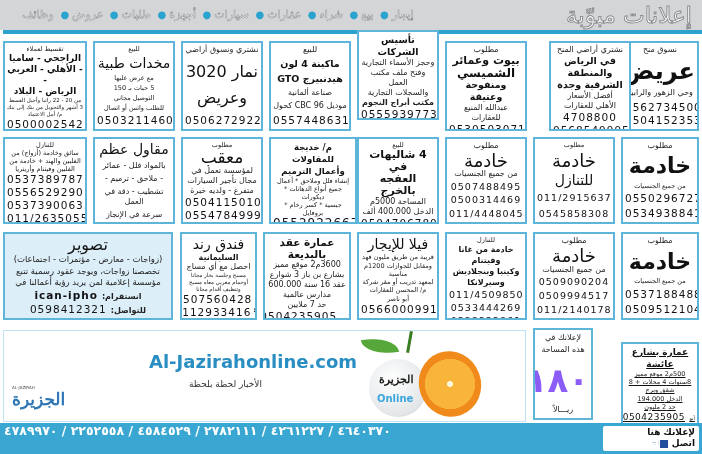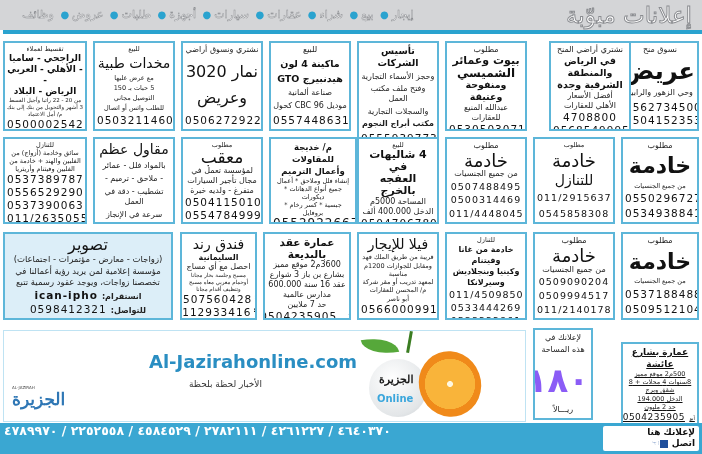--- a/index.html
+++ b/index.html
@@ -79,21 +79,21 @@
 
 <div class="ad" style="left:445px;top:41px;width:82px;height:90px;">
   <div class="sm">مطلوب</div>
   <div class="md" style="font-size:11px;">بيوت وعمائر</div>
   <div class="md" style="font-size:12px;">الشميسي</div>
   <div class="md">ومنفوحة وعتيقة</div>
   <div class="sm">عبدالله المنيع للعقارات</div>
   <div class="phs">0530503071</div>
 </div>
 
-<div class="ad" style="left:357px;top:41px;width:82px;height:108px;">
+<div class="ad" style="left:357px;top:30px;width:82px;height:90px;">
   <div class="md">تأسيس الشركات</div>
   <div class="sm">وحجز الأسماء التجارية</div>
   <div class="sm">وفتح ملف مكتب العمل</div>
   <div class="sm">والسجلات التجارية</div>
   <div class="sm" style="font-weight:bold;">مكتب أبراج النجوم</div>
   <div class="phs">0555939773</div>
 </div>
 
 <div class="ad" style="left:269px;top:41px;width:82px;height:90px;">
   <div class="sm">للبيع</div>
@@ -229,21 +229,21 @@
   <div class="md" style="font-size:8px;line-height:11px;">خادمة من غانا وفيتنام</div>
   <div class="md" style="font-size:8px;line-height:11px;">وكينيا وبنجلاديش</div>
   <div class="md" style="font-size:8px;line-height:11px;">وسيرلانكا</div>
   <div class="phs" style="font-size:9.5px;">011/4509850</div>
   <div class="phs" style="font-size:9.5px;">0533444269</div>
   <div class="phs" style="font-size:9.5px;">0533222861</div>
 </div>
 
 <div class="ad" style="left:357px;top:232px;width:82px;height:88px;">
   <div class="lg">فيلا للإيجار</div>
-  <div class="xs">قريبة من طريق الملك فهد</div>
+  <div class="xs">قريبة من طريق مليون فهد</div>
   <div class="xs">ومقابل للجوازات 1200م مناسبة</div>
   <div class="xs">لمعهد تدريب أو مقر شركة</div>
   <div class="xs">م/ المحسن للعقارات</div>
   <div class="xs">أبو ناصر</div>
   <div class="phs">0566000991</div>
 </div>
 
 <div class="ad" style="left:263px;top:232px;width:88px;height:88px;">
   <div class="md" style="font-size:10.5px;">عمارة عقد بالبديعة</div>
   <div class="sm">3600م2 موقع مميز</div>
@@ -270,22 +270,22 @@
   </div>
   <div style="display:flex;justify-content:center;gap:2px;direction:rtl;">
     <span class="xs" style="font-weight:bold;">ت:</span>
     <span class="phs">0112933416</span>
   </div>
 </div>
 
 <div class="ad blue" style="left:3px;top:232px;width:170px;height:88px;">
   <div class="lg" style="font-size:16px;">تصوير</div>
   <div class="sm" style="font-size:8.5px;">(زواجات - معارض - مؤتمرات - اجتماعات)</div>
+  <div class="sm" style="font-size:8.5px;">تخصصنا زواجات، ويوجد عقود رسمية تتبع</div>
   <div class="sm" style="font-size:8.5px;">مؤسسة إعلامية لمن يريد رؤية أعمالنا في</div>
-  <div class="sm" style="font-size:8.5px;">تخصصنا زواجات، ويوجد عقود رسمية تتبع</div>
   <div style="display:flex;justify-content:center;gap:4px;direction:rtl;align-items:baseline;">
     <span class="sm" style="font-weight:bold;">انستقرام:</span>
     <span class="phs" style="font-weight:bold;">ican-ipho</span>
   </div>
   <div style="display:flex;justify-content:center;gap:4px;direction:rtl;align-items:baseline;">
     <span class="sm" style="font-weight:bold;">للتواصل:</span>
     <span class="phs">0598412321</span>
   </div>
 </div>
 

